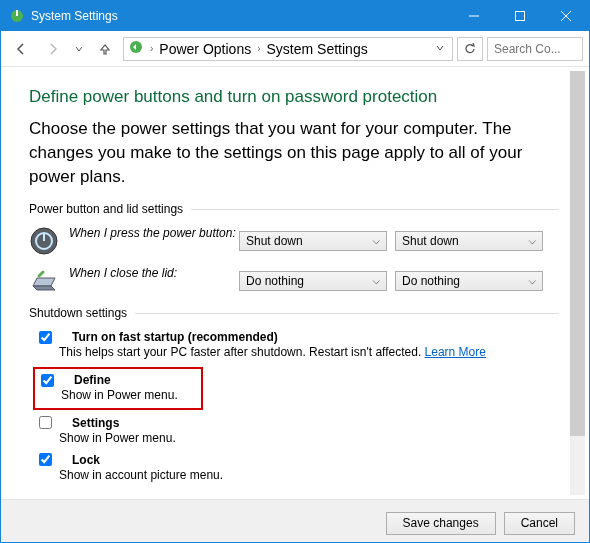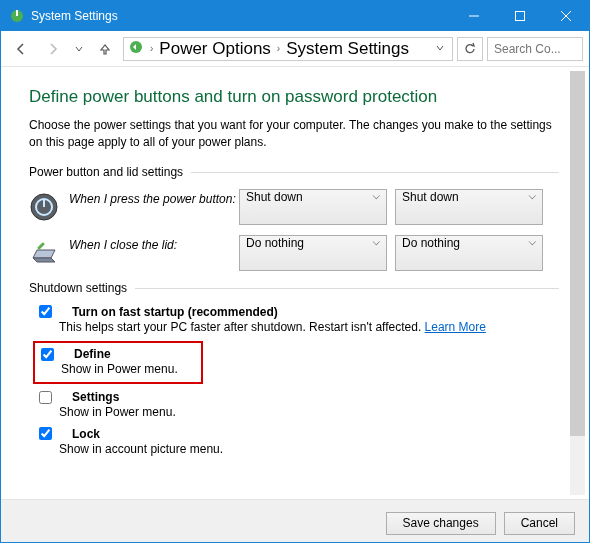--- a/index.html
+++ b/index.html
@@ -8,41 +8,41 @@
 .titlebar-icon { width: 16px; height: 16px; margin: 0 6px 0 8px; }
 .titlebar-title { flex: 1; font-size: 12px; }
 .winbtns { display: flex; height: 100%; }
 .winbtn { width: 46px; display: flex; align-items: center; justify-content: center; cursor: pointer; }
 .winbtn svg { pointer-events: none; }
 .navbar { height: 36px; display: flex; align-items: center; padding: 0 6px; gap: 4px; border-bottom: 1px solid #e5e5e5; }
 .navarrow { width: 28px; height: 24px; display: flex; align-items: center; justify-content: center; color: #555; cursor: pointer; }
 .navarrow.disabled { color: #b9b9b9; cursor: default; }
 .navarrow svg { pointer-events: none; }
 .breadwrap { flex: 1; height: 24px; border: 1px solid #ccc; display: flex; align-items: center; padding: 0 4px; gap: 4px; background: #fff; }
-.crumb { display: flex; align-items: center; gap: 2px; font-size: 17px; cursor: pointer; }
+.crumb { display: flex; align-items: center; gap: 2px; font-size: 14px; cursor: pointer; }
 .crumb-sep { color: #666; font-size: 10px; padding: 0 2px; }
 .crumb-sep.dd { padding: 0 4px; cursor: pointer; }
 .refreshbtn { width: 26px; height: 24px; border: 1px solid #ccc; display: flex; align-items: center; justify-content: center; cursor: pointer; }
 .searchbox { width: 96px; height: 24px; border: 1px solid #ccc; padding: 0 6px; font-size: 12px; color: #666; }
 .content { position: relative; padding: 20px 30px 10px 28px; height: 432px; overflow: hidden; }
 .scrollbar { position: absolute; right: 4px; top: 4px; bottom: 4px; width: 15px; background: #f0f0f0; }
 .scrollthumb { position: absolute; left: 0; right: 0; top: 0; height: 86%; background: #cdcdcd; }
 .h1 { color: #0b6b3a; font-size: 17px; font-weight: 400; margin-bottom: 10px; }
-.lead { font-size: 12px; line-height: 1.4; margin-bottom: 14px; }
+.lead { font-size: 17px; line-height: 1.4; margin-bottom: 14px; }
 .section-title { font-size: 12px; color: #000; position: relative; margin-bottom: 10px; }
 .section-title::after { content: ""; position: absolute; top: 50%; left: 0; right: 0; height: 1px; background: #dcdcdc; z-index: -1; }
 .section-title span { background: #fff; padding-right: 8px; }
 .columns { display: flex; margin-bottom: 10px; }
 .col-spacer { width: 210px; }
 .col-header { width: 156px; display: flex; align-items: center; gap: 10px; font-size: 12px; }
 .row { display: flex; align-items: center; margin-bottom: 10px; }
 .row-iconlabel { width: 210px; display: flex; align-items: flex-start; gap: 10px; font-style: italic; }
 .row-iconlabel .icon-circle { width: 30px; height: 30px; flex-shrink: 0; }
 .row-label { font-size: 12px; line-height: 1.2; }
-.select { width: 148px; height: 36px; border: 1px solid #adadad; background: linear-gradient(#f5f5f5,#e8e8e8); display: flex; align-items: flex-start; justify-content: space-between; padding: 0 6px; font-size: 12px; margin-right: 8px; cursor: pointer; }
+.select { width: 148px; height: 20px; border: 1px solid #adadad; background: linear-gradient(#f5f5f5,#e8e8e8); display: flex; align-items: center; justify-content: space-between; padding: 0 6px; font-size: 12px; margin-right: 8px; cursor: pointer; }
 .chev { font-size: 10px; color: #555; }
 .shutdown { margin-top: 4px; }
 .check-item { margin: 0 0 6px 10px; }
 .check-row { display: flex; align-items: center; gap: 20px; font-size: 12px; }
 .check-row input { width: 13px; height: 13px; }
 .bold { font-weight: 600; }
 .sub { font-size: 12px; margin-left: 20px; line-height: 1.4; }
 .link { color: #0066cc; text-decoration: underline; cursor: pointer; }
 .highlight { border: 2px solid #d40000; padding: 4px 6px; margin: 0 0 6px 4px; display: inline-block; min-width: 170px; }
 .footer { height: 47px; border-top: 1px solid #e5e5e5; display: flex; align-items: center; justify-content: flex-end; padding-right: 14px; gap: 8px; background: #f0f0f0; }

